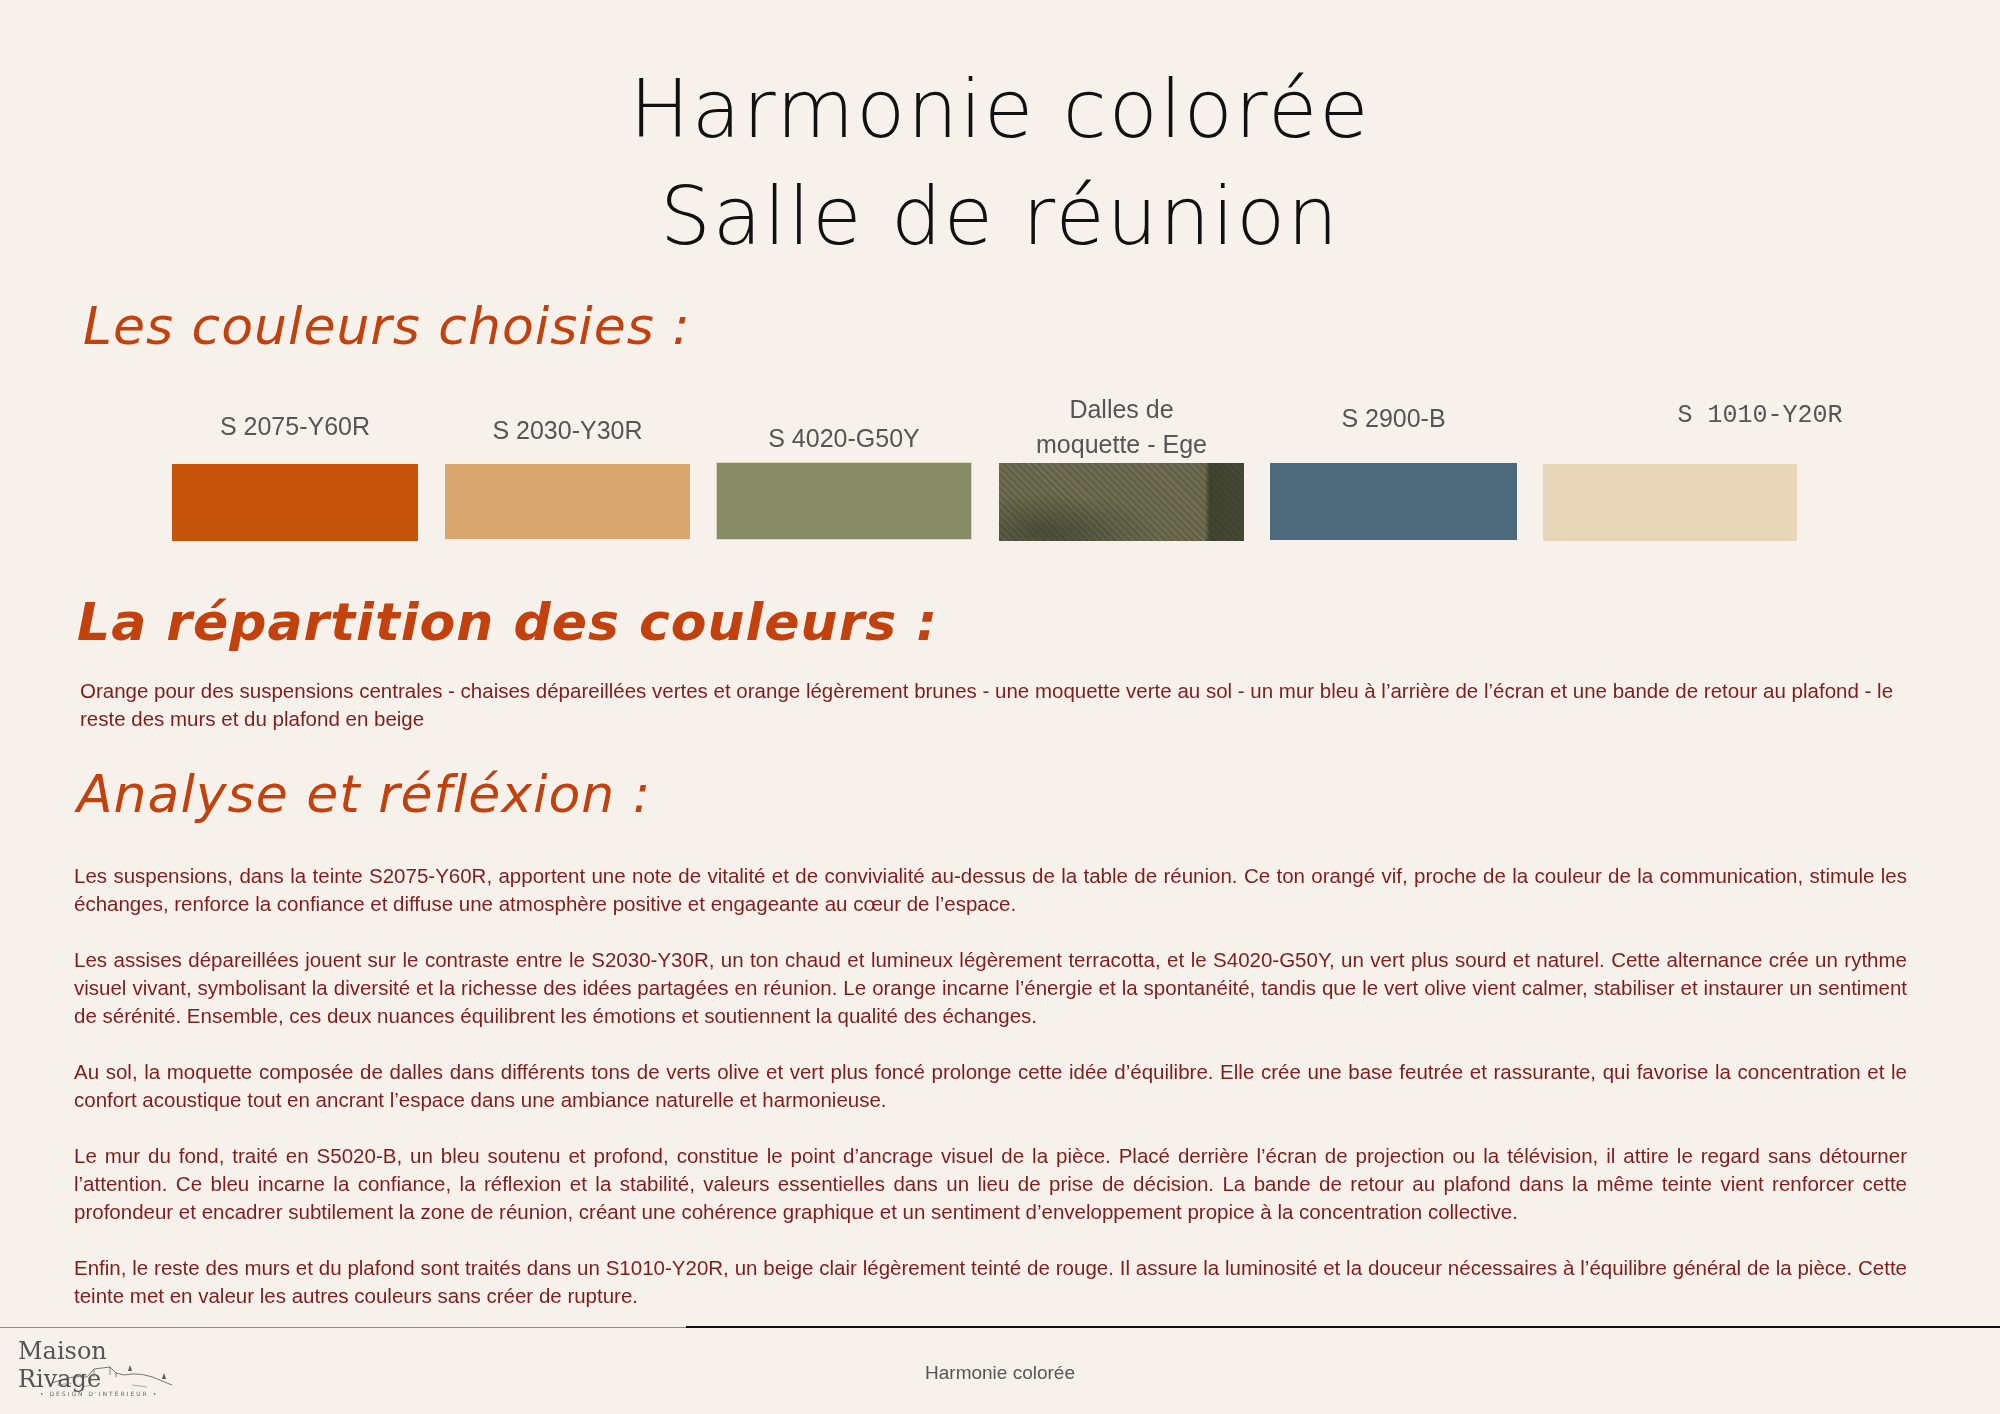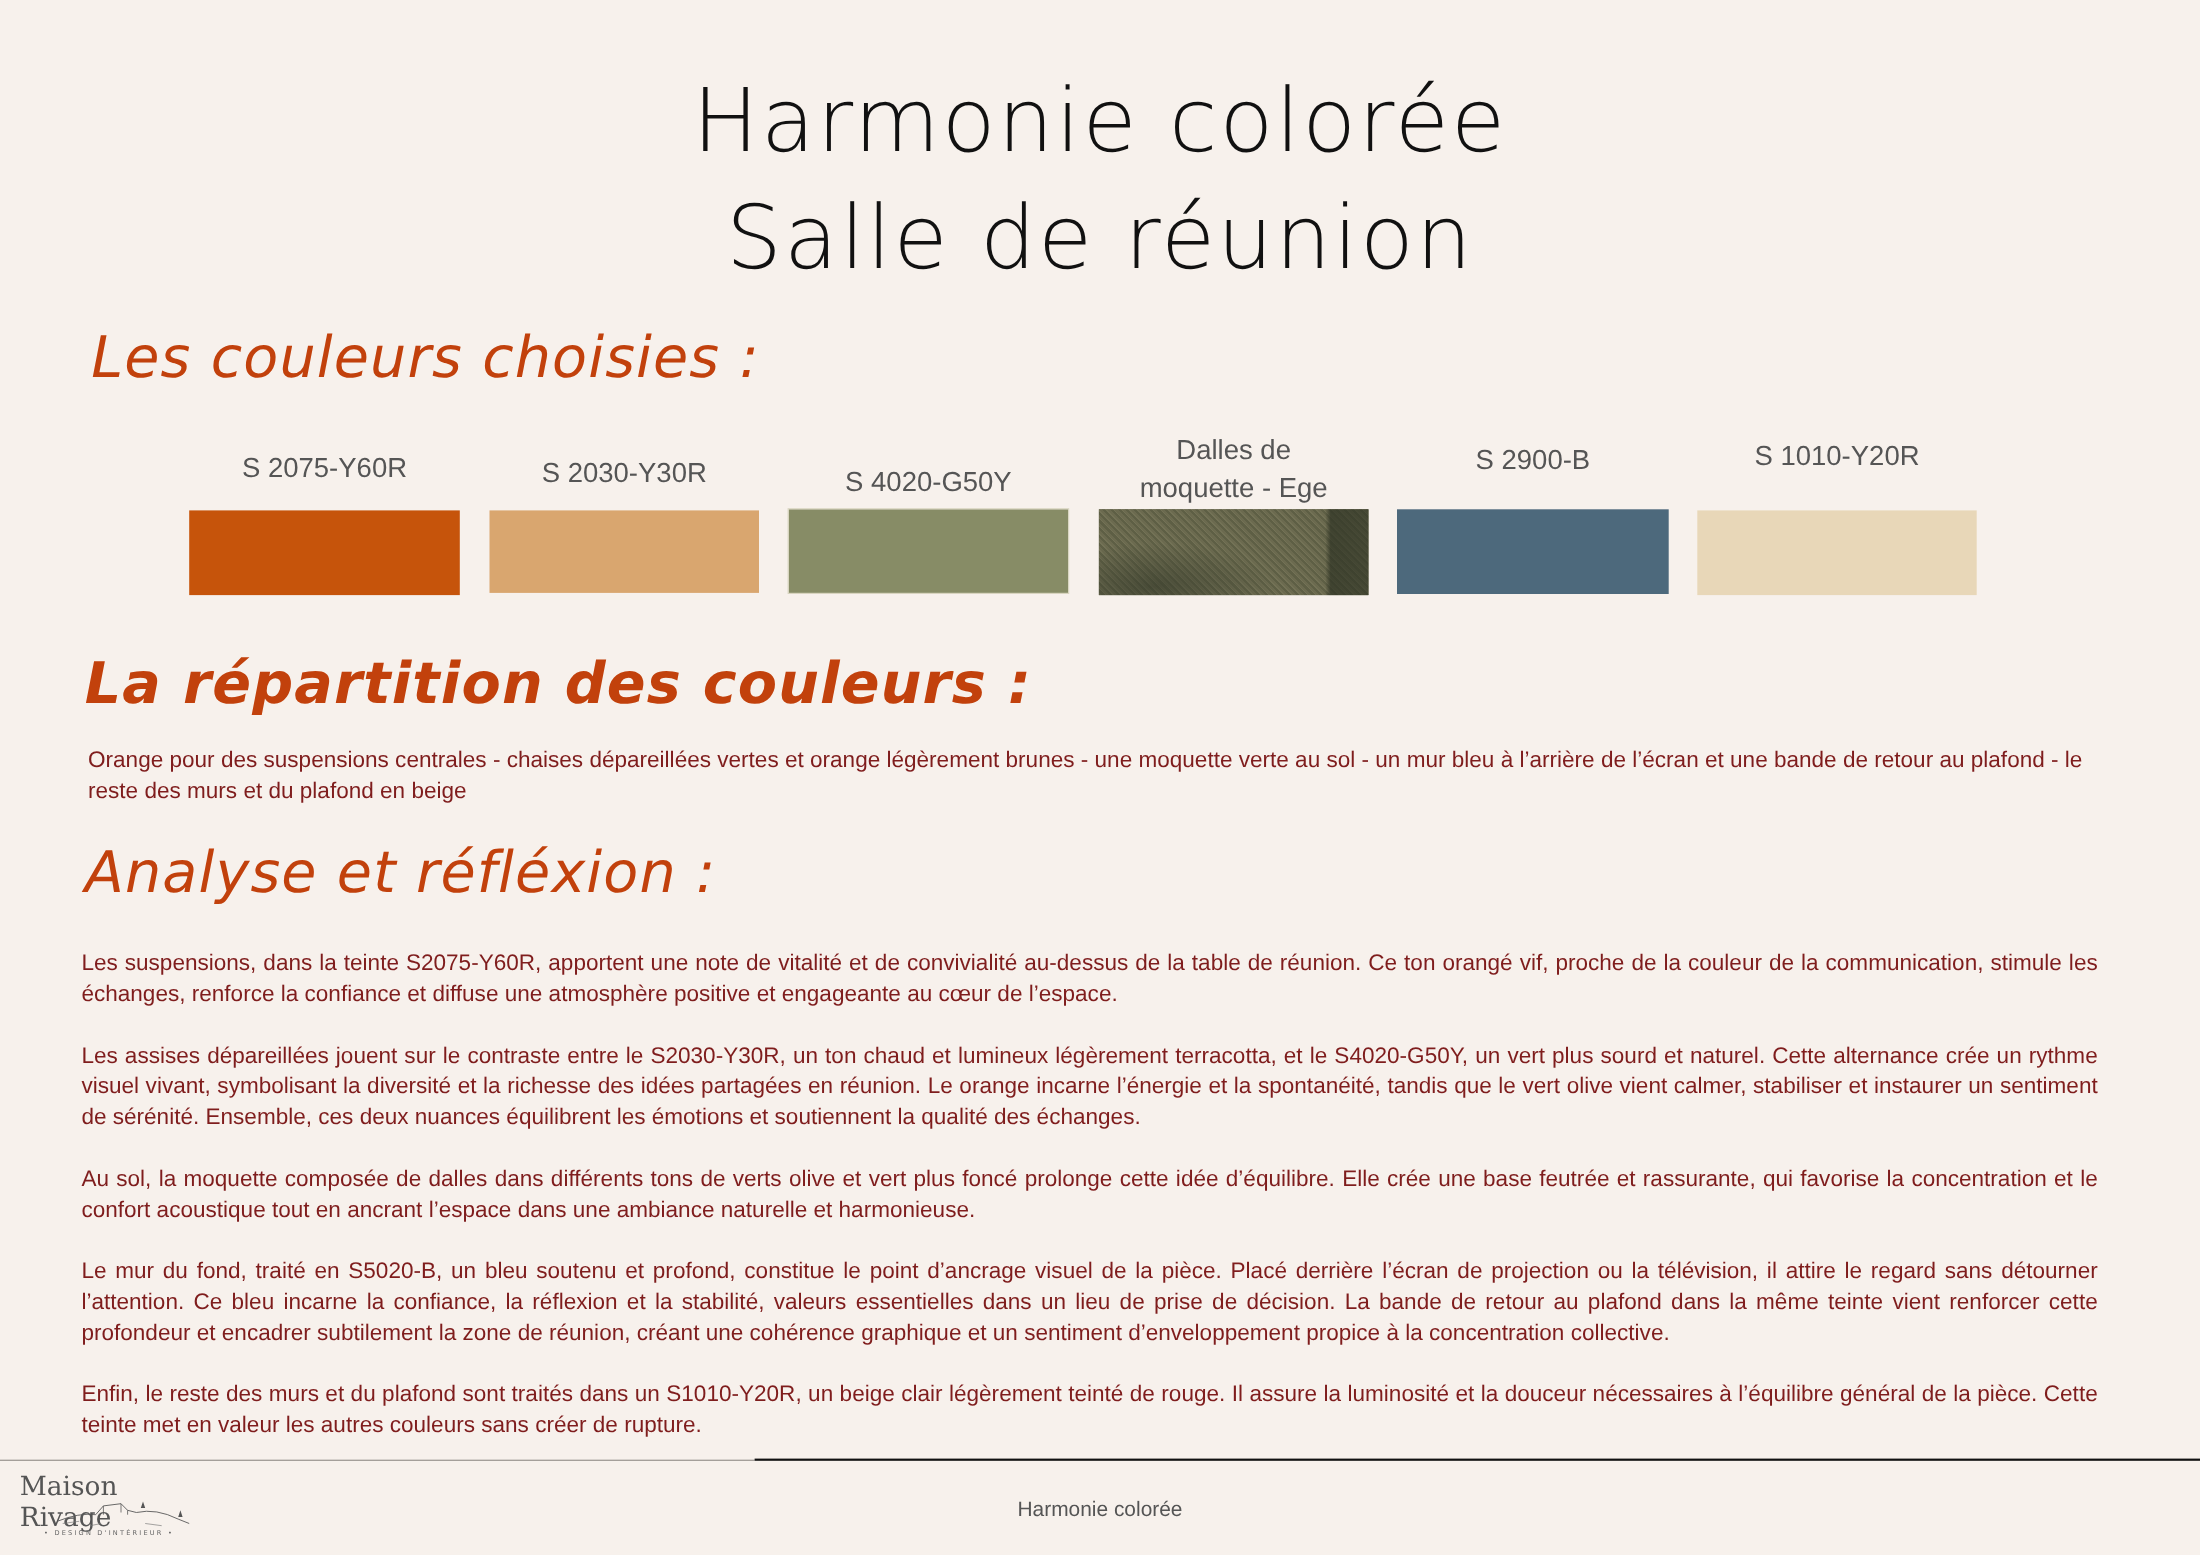--- a/index.html
+++ b/index.html
@@ -63,21 +63,21 @@
 <div class="abs section-heading" style="left:83px; top:300px;">Les couleurs choisies :</div>
 
 <div class="abs swatch-label" style="left:172px; width:246px; top:409px;">S 2075-Y60R</div>
 <div class="abs swatch-label" style="left:445px; width:245px; top:413px;">S 2030-Y30R</div>
 <div class="abs swatch-label" style="left:717px; width:254px; top:409px;margin-top:12px;">S 4020-G50Y</div>
 <div class="abs swatch-label" style="left:999px; width:245px; top:373px;margin-top:19px;">
   <div>Dalles de</div>
   <div>moquette - Ege</div>
 </div>
 <div class="abs swatch-label" style="left:1270px; width:247px; top:401px;">S 2900-B</div>
-<div class="abs swatch-label" style="left:1543px; width:254px; top:398px;">S 1010-Y20R</div>
+<div class="abs swatch-label" style="left:1633px; width:254px; top:398px;font-family:Liberation Mono, monospace;">S 1010-Y20R</div>
 
 <div class="swatch" style="left:172px; top:464px; width:246px; height:77px; background:#c6540b;"></div>
 <div class="swatch" style="left:445px; top:464px; width:245px; height:75px; background:#d9a66f;"></div>
 <div class="swatch" style="left:717px; top:463px; width:254px; height:76px; background:#878c66; outline:1px solid #d8d4bf;"></div>
 <div class="swatch moquette" style="left:999px; top:463px; width:245px; height:78px;"></div>
 <div class="swatch" style="left:1270px; top:463px; width:247px; height:77px; background:#4d697c;"></div>
 <div class="swatch" style="left:1543px; top:464px; width:254px; height:77px; background:#e8d7b8;"></div>
 
 <div class="abs section-heading" style="left:77px; top:596px;font-weight:bold;">La répartition des couleurs :</div>
 <div class="abs body-text" style="left:80px; width:1827px; top:677px; text-align:left;">Orange pour des suspensions centrales - chaises dépareillées vertes et orange légèrement brunes - une moquette verte au sol - un mur bleu à l’arrière de l’écran et une bande de retour au plafond - le reste des murs et du plafond en beige</div>

